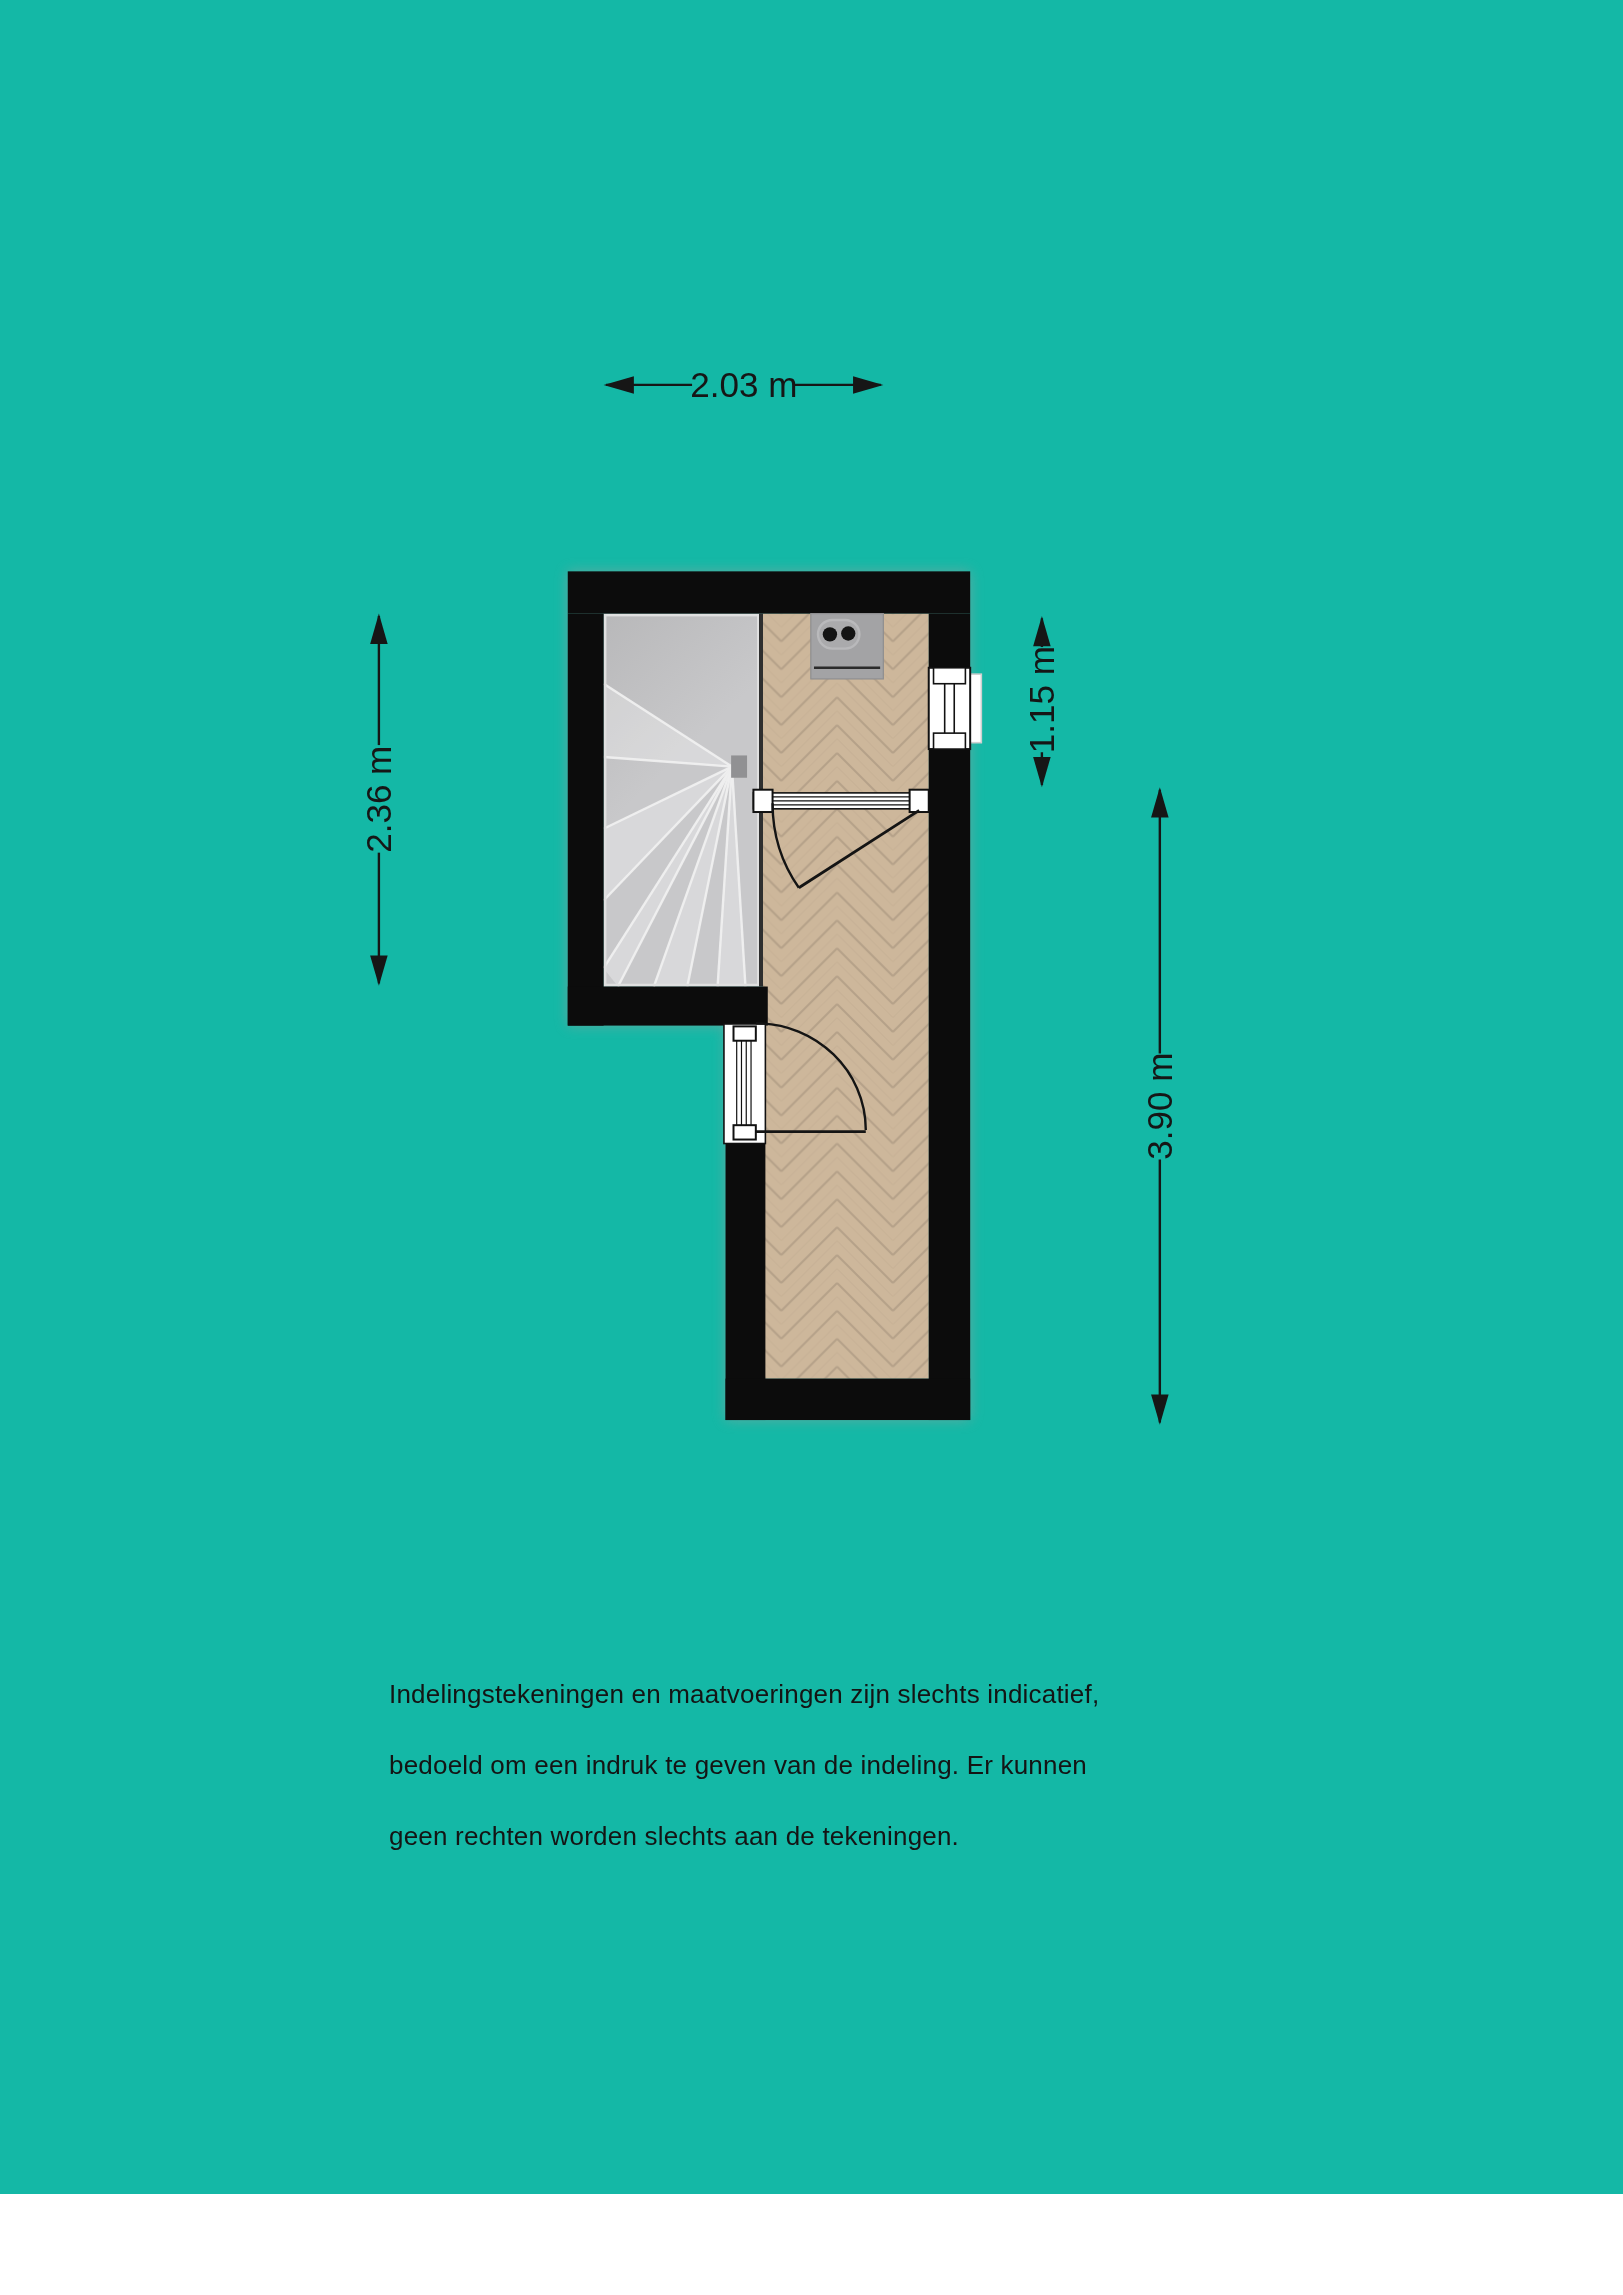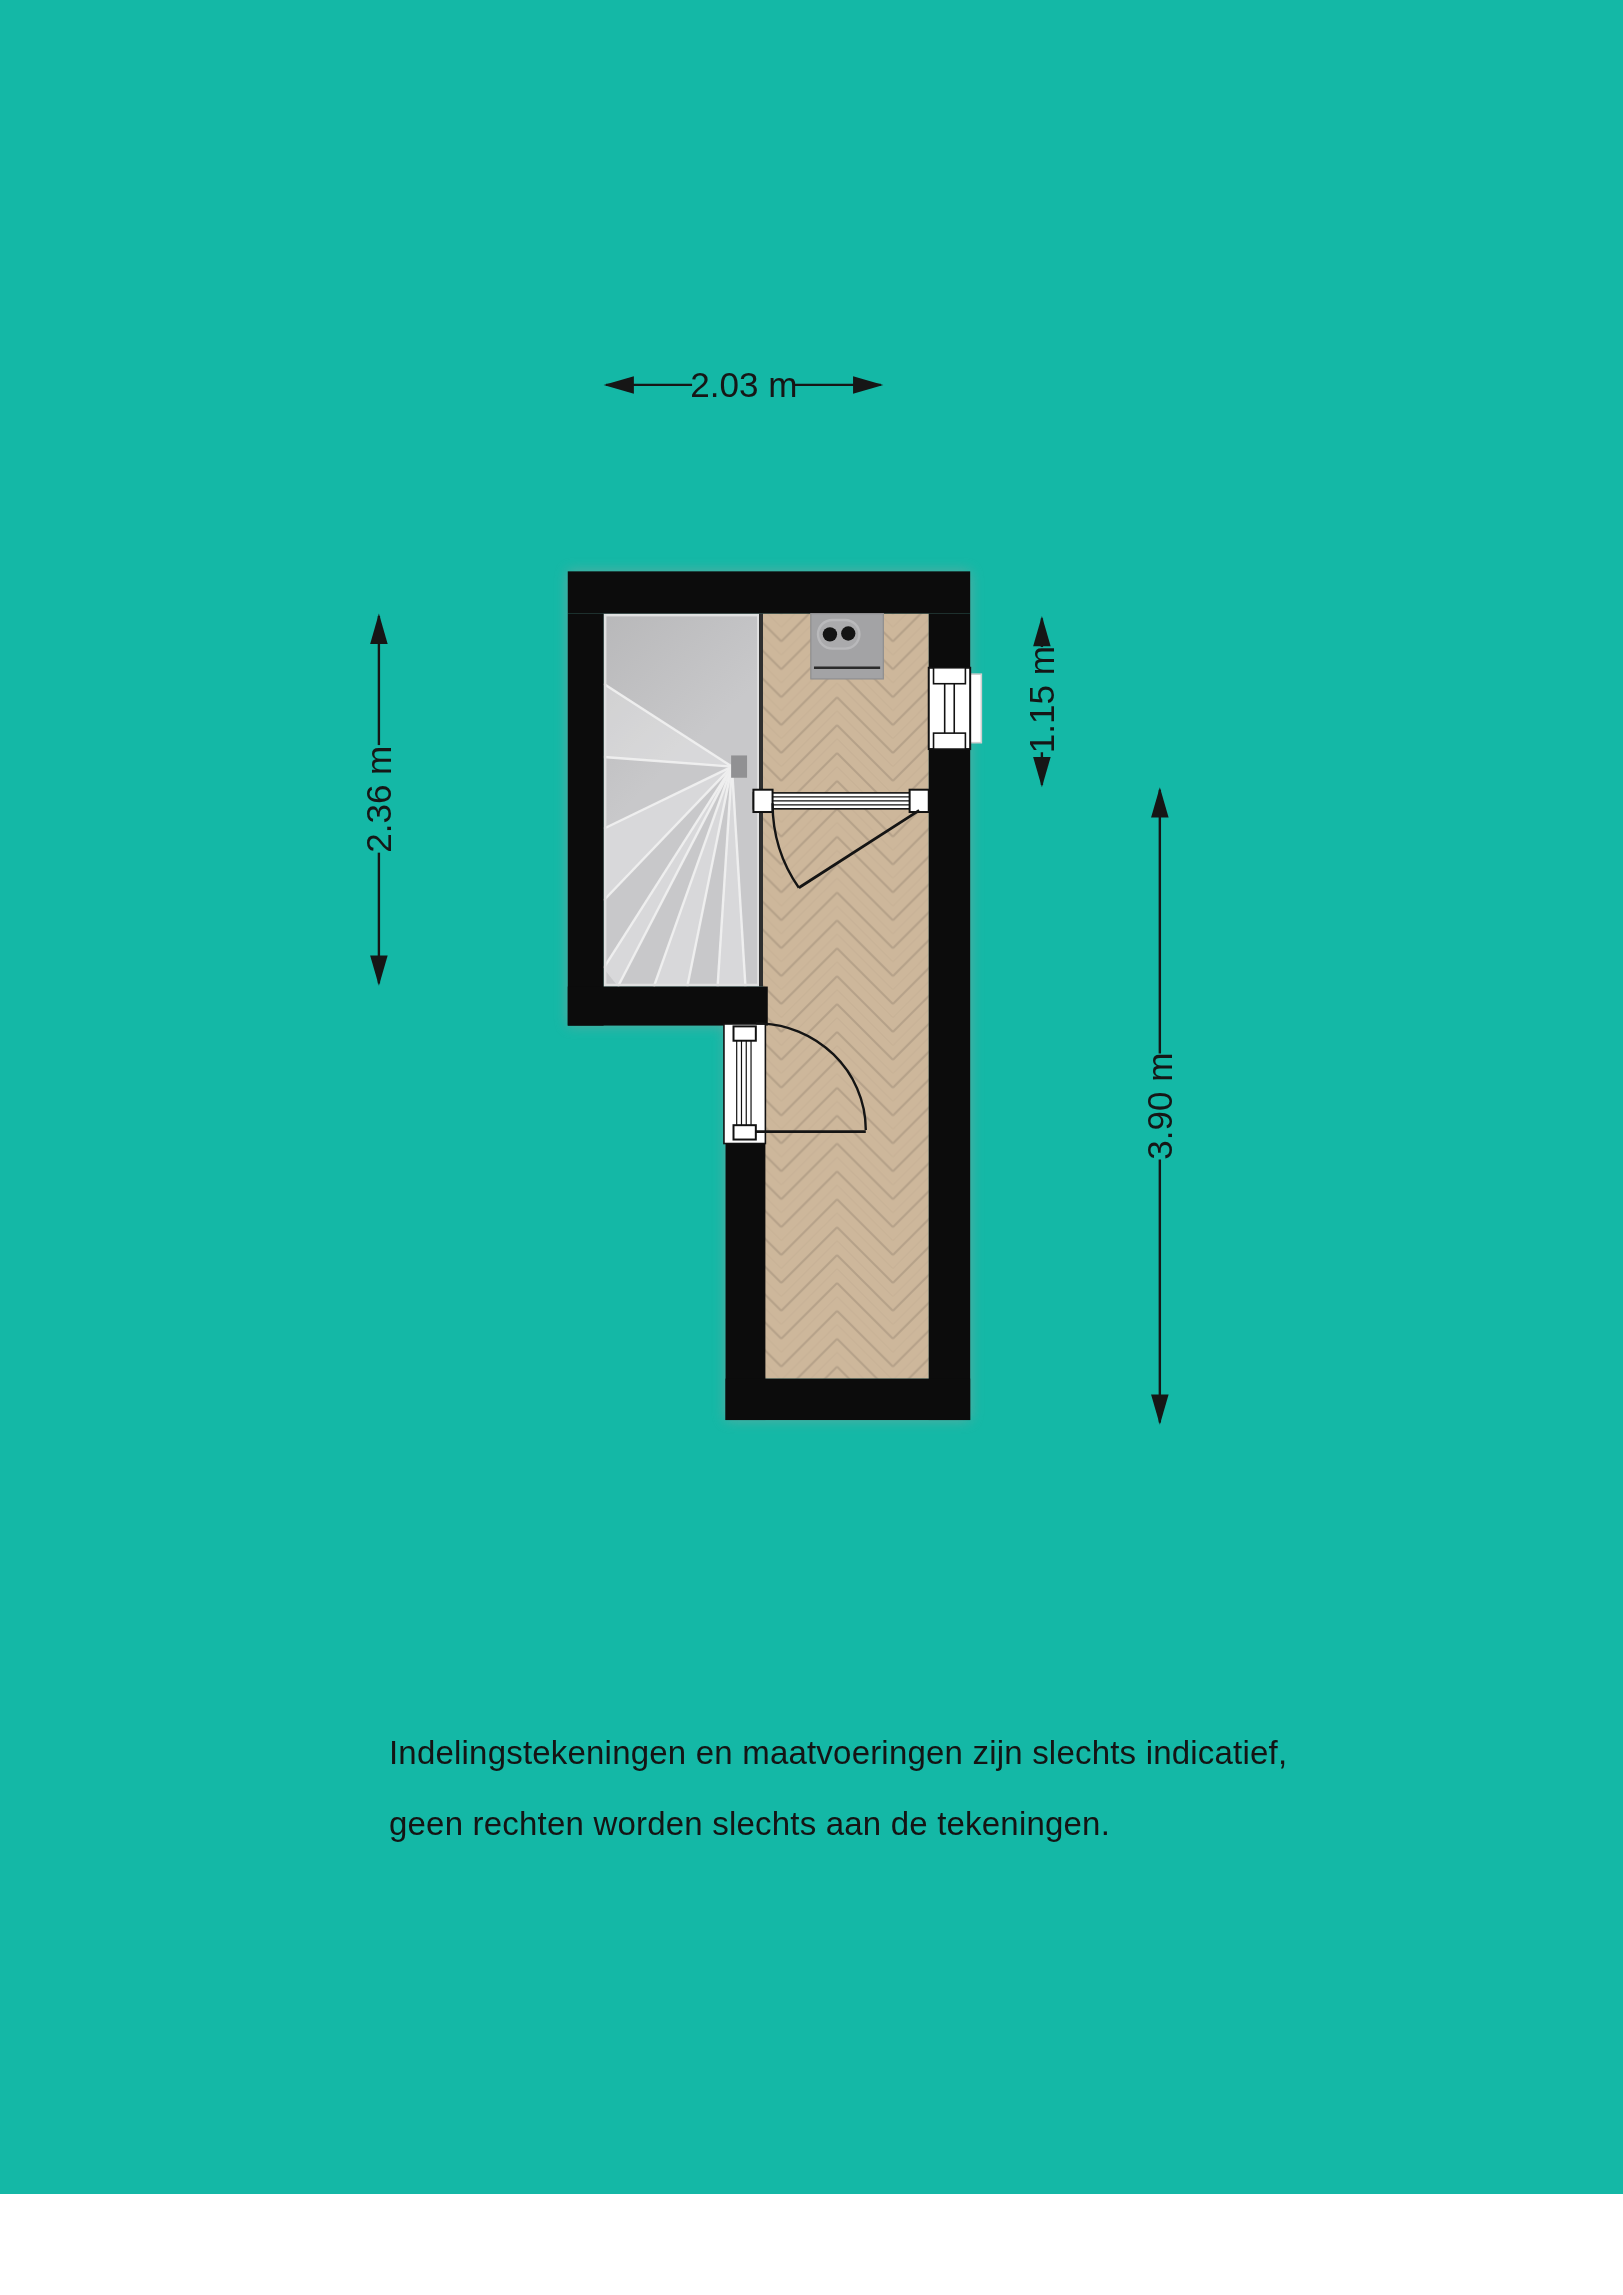--- a/index.html
+++ b/index.html
@@ -1,21 +1,21 @@
 <!DOCTYPE html>
 <html style="font-size:12.8px"><head>
 <meta charset="utf-8">
 <style>
   html,body{margin:0;padding:0;background:#ffffff;}
   #canvas{position:relative;width:1624px;height:2194px;background:#14b8a6;overflow:hidden;
           font-family:"Liberation Sans", sans-serif;}
   svg{position:absolute;left:0;top:0;}
   svg text{font-family:"Liberation Sans", sans-serif;font-size:44px;fill:#161616;}
-  #disclaimer{position:absolute;left:389px;top:1717px;width:1004px;
-              font-size:33px;line-height:71px;color:#141414;letter-spacing:0.2px;}
+  #disclaimer{position:absolute;left:389px;top:1659px;width:1004px;
+              font-size:26px;line-height:71px;color:#141414;letter-spacing:0.2px;}
 </style>
 </head>
 <body>
 
 <div id="canvas">
 
 <svg width="1624" height="2295" viewBox="0 0 2037 2880">
   <defs>
     <pattern id="herringbone" width="140" height="140" patternUnits="userSpaceOnUse">
       <rect width="140" height="140" fill="#cdb79b"></rect>
@@ -140,17 +140,18 @@
     <line x1="1455" y1="991" x2="1455" y2="1322" stroke-width="3"></line>
     <line x1="1455" y1="1455" x2="1455" y2="1785" stroke-width="3"></line>
     <polygon points="1455,988 1444,1026 1466,1026" fill="#161616" stroke="none"></polygon>
     <polygon points="1455,1788 1444,1750 1466,1750" fill="#161616" stroke="none"></polygon>
     <text x="1455" y="1388" text-anchor="middle" dominant-baseline="central" stroke="none" transform="rotate(-90 1455 1388)">3.90 m</text>
   </g>
 </svg>
 
 <div id="disclaimer">
   <div>Indelingstekeningen en maatvoeringen zijn slechts indicatief,</div>
+  <div>bedoeld om een indruk te geven van de indeling. Er kunnen</div>
   <div>geen rechten worden slechts aan de tekeningen.</div>
 </div>
 
 </div>
 
 
 </body></html>

